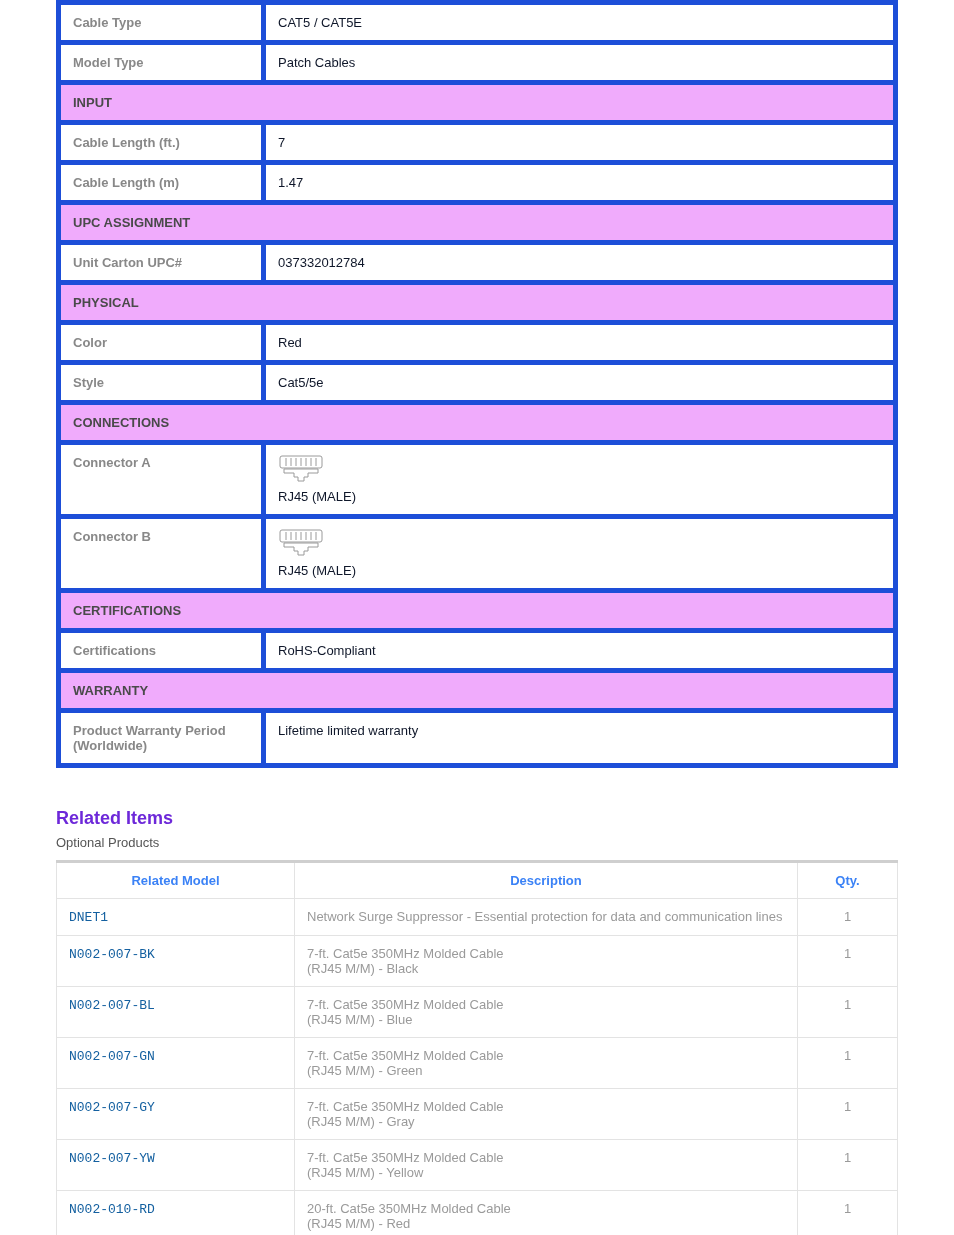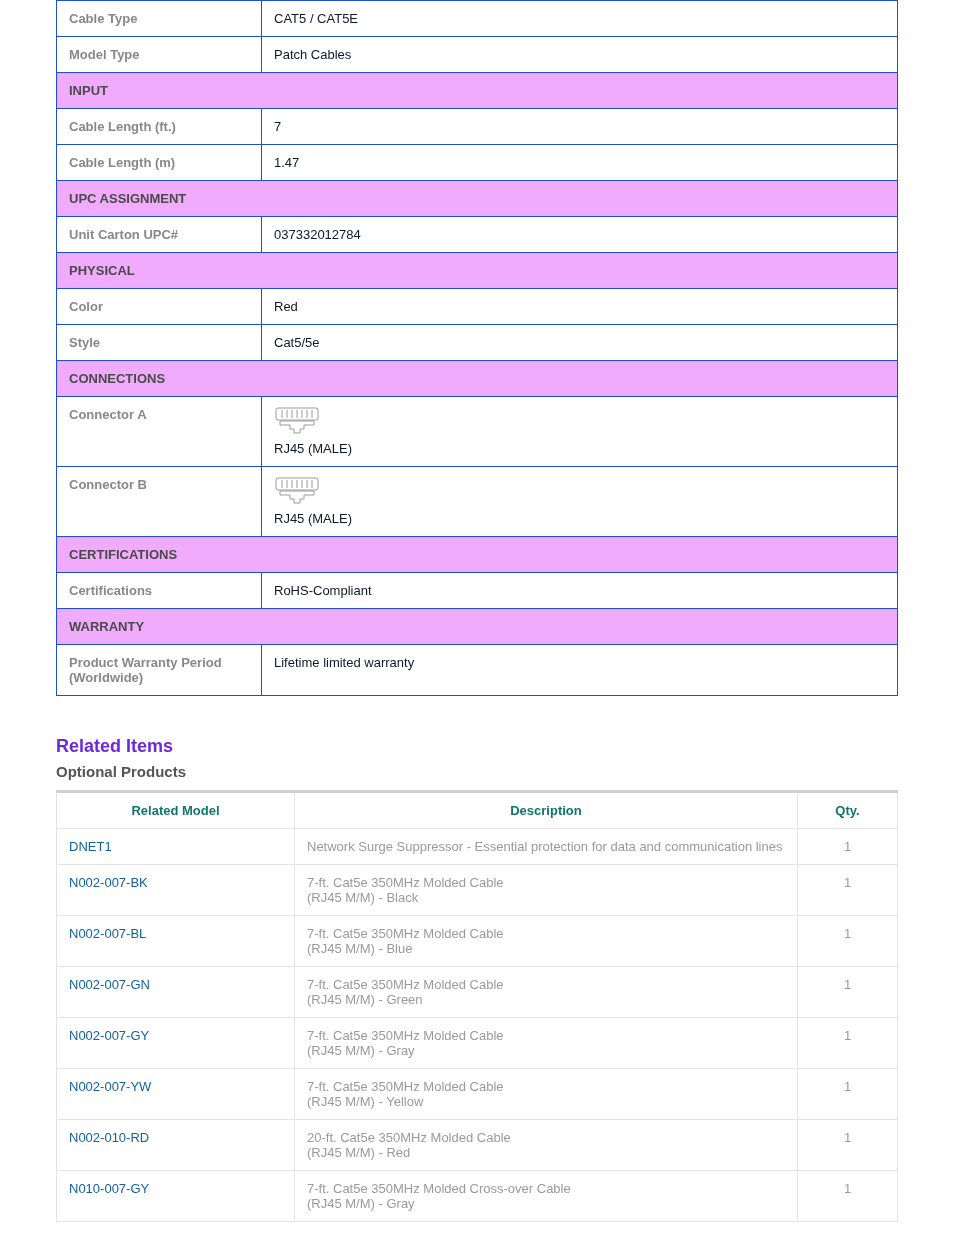--- a/index.html
+++ b/index.html
@@ -10,21 +10,21 @@
     background: #ffffff;
     width: 954px;
   }
   .specs-table {
     width: 100%;
     border-collapse: collapse;
     margin: 0 56px;
     width: 842px;
   }
   .specs-table td, .specs-table th {
-    border: 1px solid #1d4ed8;
+    border: 5px solid #1d4ed8;
     padding: 10px 12px;
     text-align: left;
     vertical-align: top;
   }
   .specs-table .section-header td {
     background: #f0abfc;
     color: #4a4a4a;
     font-weight: bold;
   }
   .specs-table .label-cell {
@@ -42,48 +42,49 @@
     margin-bottom: 4px;
   }
   .related-heading {
     color: #6d28d9;
     font-size: 18px;
     font-weight: bold;
     margin: 40px 56px 6px 56px;
   }
   .optional-heading {
     color: #555;
-    font-size: 15px;
-    font-weight: bold;
+    font-size: 13px;
+    font-weight: normal;
     margin: 0 56px 10px 56px;
   }
   .related-table {
     width: 842px;
     margin: 0 56px;
     border-collapse: collapse;
     border-top: 3px solid #cfcfcf;
   }
   .related-table th {
     border: 1px solid #e3e3e3;
     padding: 10px 12px;
     background: #ffffff;
-    color: #0f766e;
+    color: #3b82f6;
     font-weight: bold;
     text-align: center;
   }
   .related-table th:first-child { width: 238px; }
   .related-table th:last-child { width: 100px; }
   .related-table td {
     border: 1px solid #e3e3e3;
     padding: 10px 12px;
     color: #9a9a9a;
     vertical-align: top;
   }
   .related-table .model-link {
     color: #1460a0;
+    font-family: Liberation Mono, monospace;
   }
   .related-table .qty-cell { text-align: center; }
 </style>
 </head>
 <body>
 
 <table class="specs-table">
   <tbody>
       <tr>
     <td class="label-cell">Cable Type</td>

